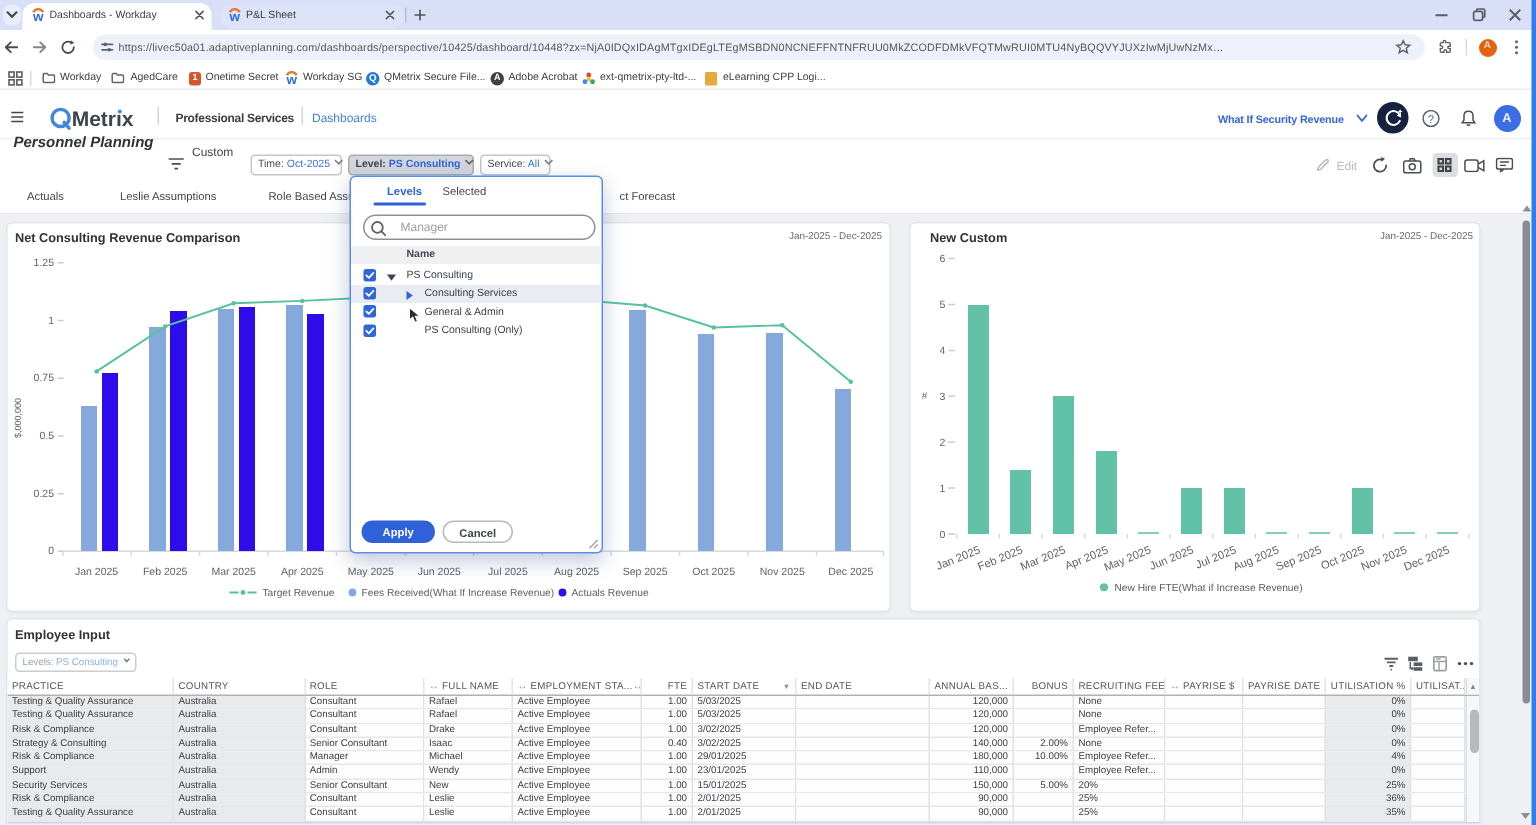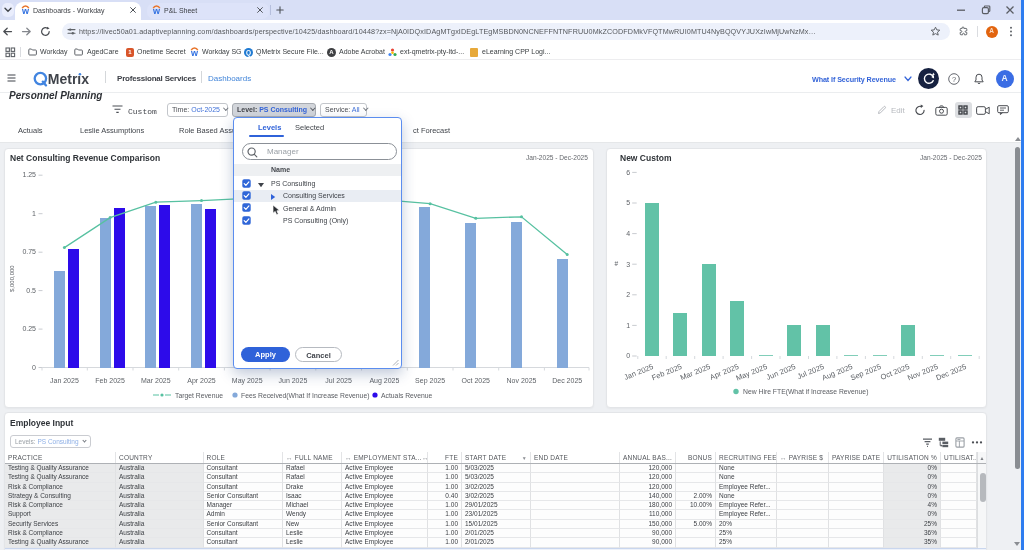--- a/index.html
+++ b/index.html
@@ -178,21 +178,21 @@
       <path d="M4.8 10 Q6 11.2 7.2 10" stroke="#4a4d53" stroke-width="1" fill="none"></path>
     </svg>
   <div class="abs" style="left:995.5px;top:69.5px;width:18px;height:18px;border-radius:50%;background:#3b6de4;"></div>
   <div class="abs" style="left:995.5px;top:73px;width:18px;text-align:center;font-size:8.5px;font-weight:bold;color:#eef2fb;">A</div>
 
   <div id="pagehead"></div>
   <div class="abs" style="left:9px;top:90px;font-size:10px;font-weight:bold;color:#2e3136;font-style:italic;">Personnel Planning</div>
   <svg class="abs" style="left:112px;top:105px;" width="11" height="9" viewBox="0 0 11 9">
       <path d="M0.5 1 H10.5 M2.5 4.2 H8.5 M4.3 7.4 H6.7" stroke="#4a4e54" stroke-width="1.1"></path>
     </svg>
-  <div class="abs" style="left:128px;top:107px;font-size:8px;color:#43464c;font-family:Liberation Mono, monospace;">Custom</div>
+  <div class="abs" style="left:128px;top:97px;font-size:8px;color:#43464c;">Custom</div>
   <div class="chip" style="left:167px;width:61px;"><span style="color:#4b4e54;">Time:</span> <span style="color:#4071d8;">Oct-2025</span> <span class="chev"></span></div>
   <div class="chip" style="left:232px;width:84px;background:#d3d6db;border-color:#a8acb2;"><span style="color:#42454b;font-weight:bold;">Level:</span> <span style="color:#3464d8;font-weight:bold;">PS Consulting</span> <span class="chev" style="border-color:#5d6167;"></span></div>
   <div class="chip" style="left:320px;width:47px;"><span style="color:#4b4e54;">Service:</span> <span style="color:#4071d8;">All</span> <span class="chev"></span></div>
   <div class="abs" style="left:18px;top:126px;font-size:7.5px;color:#41454b;">Actuals</div>
   <div class="abs" style="left:80px;top:126px;font-size:7.5px;color:#41454b;">Leslie Assumptions</div>
   <div class="abs" style="left:179px;top:126px;font-size:7.5px;color:#41454b;white-space:nowrap;width:54px;overflow:hidden;">Role Based Assumptions</div>
   <div class="abs" style="left:413px;top:126px;font-size:7.5px;color:#41454b;">ct Forecast</div>
 
   <svg class="abs" style="left:877px;top:105px;" width="10" height="10" viewBox="0 0 10 10">
       <path d="M1.5 8.5 L2 6.5 L6.8 1.7 Q7.5 1 8.2 1.7 Q8.9 2.4 8.2 3.1 L3.4 7.9 Z" fill="none" stroke="#b7babf" stroke-width="1"></path>

